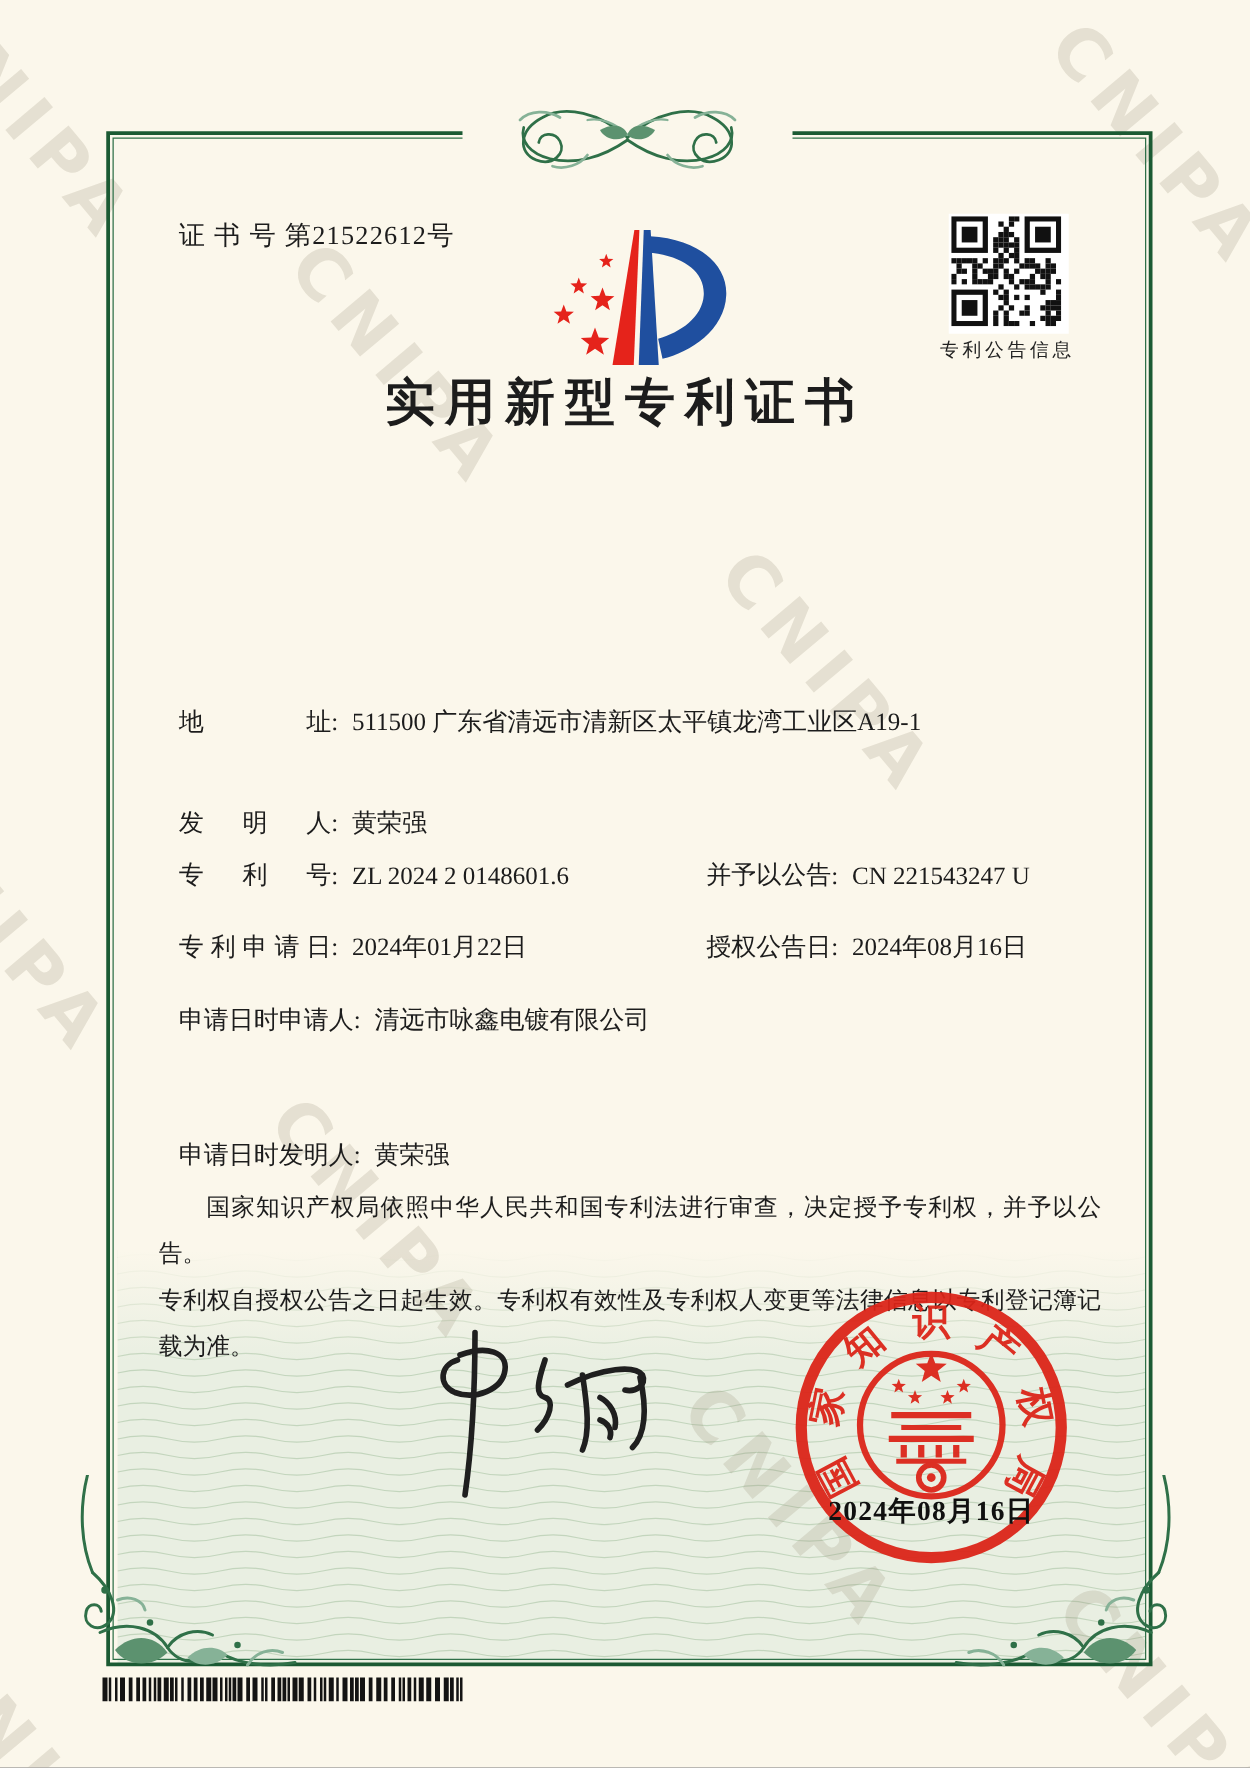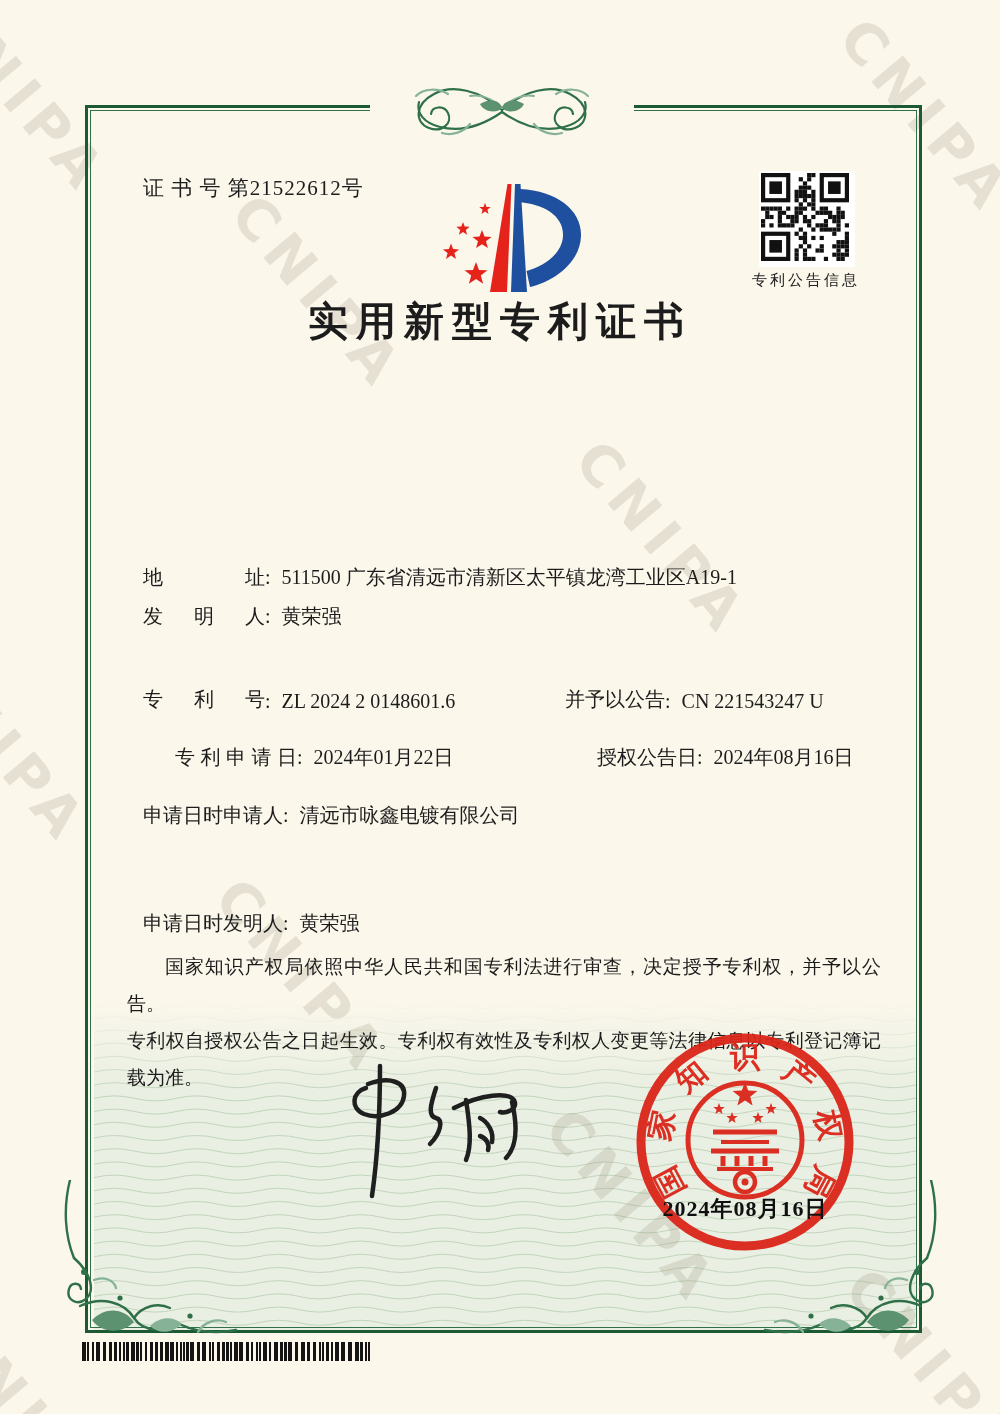--- a/index.html
+++ b/index.html
@@ -306,30 +306,30 @@
         <rect x="8.380952380952381" y="67.04761904761905" width="12.571428571428573" height="12.571428571428573" fill="#111"></rect>
       </svg>
   </div>
   <div class="qr-caption">专利公告信息</div>
 
   <div class="title">实用新型专利证书</div>
 
   <div class="frow" style="top:564px;">
     <span class="lbl-j">地址</span><span class="sep">:</span><span class="val">511500 广东省清远市清新区太平镇龙湾工业区A19-1</span>
   </div>
-  <div class="frow" style="top:603px;">
+  <div class="frow" style="top:645px;">
     <span class="lbl-j">发明人</span><span class="sep">:</span><span class="val">黄荣强</span>
   </div>
   <div class="frow" style="top:686px; position:absolute;">
     <span class="lbl-j">专利号</span><span class="sep">:</span><span class="val">ZL 2024 2 0148601.6</span>
     <span class="col2">
       <span class="lbl-n">并予以公告</span><span class="sep">:</span><span class="val">CN 221543247 U</span>
     </span>
   </div>
-  <div class="frow" style="top:744px;margin-left:32px;">
+  <div class="frow" style="top:744px;">
     <span class="lbl-j">专利申请日</span><span class="sep">:</span><span class="val">2024年01月22日</span>
     <span class="col2">
       <span class="lbl-n">授权公告日</span><span class="sep">:</span><span class="val">2024年08月16日</span>
     </span>
   </div>
   <div class="frow" style="top:802px;">
     <span class="lbl-n">申请日时申请人</span><span class="sep">:</span><span class="val">清远市咏鑫电镀有限公司</span>
   </div>
   <div class="frow" style="top:910px;">
     <span class="lbl-n">申请日时发明人</span><span class="sep">:</span><span class="val">黄荣强</span>

